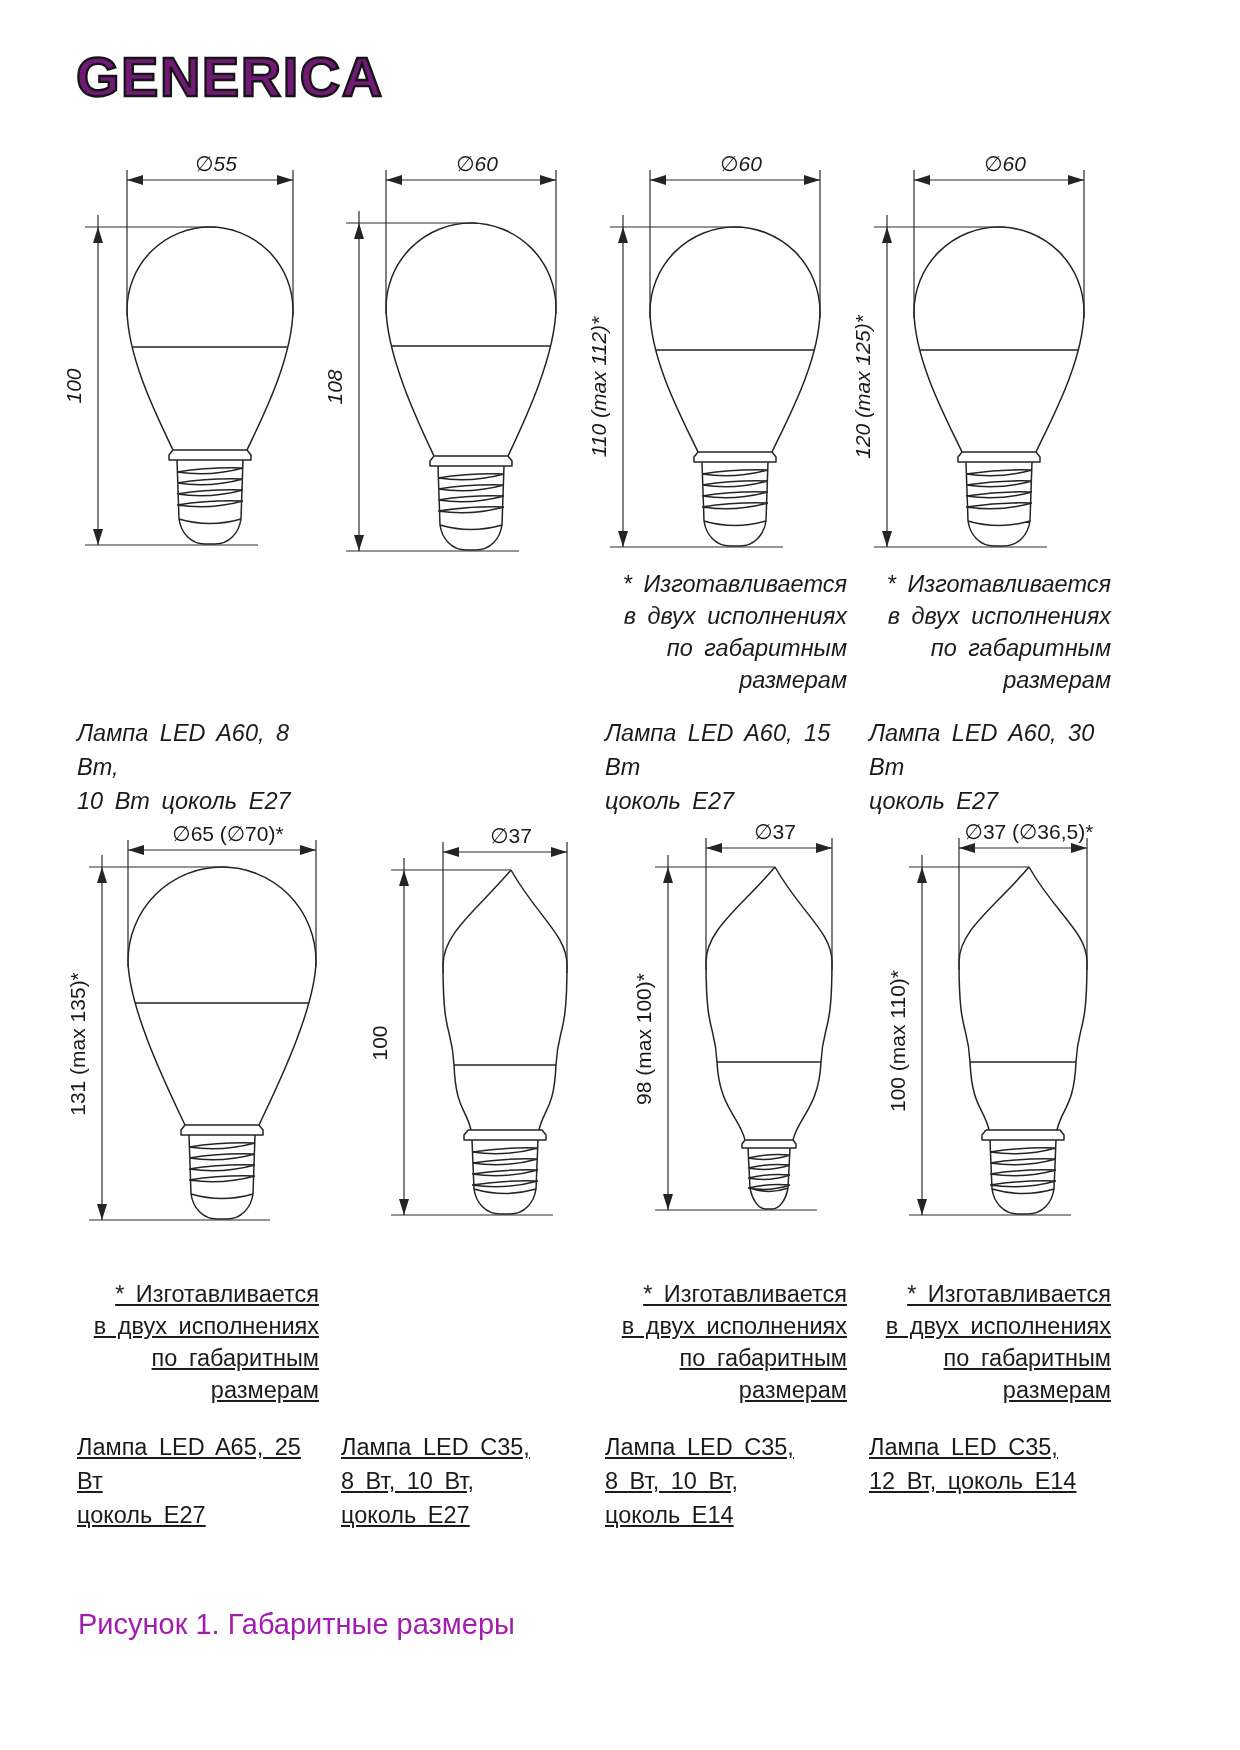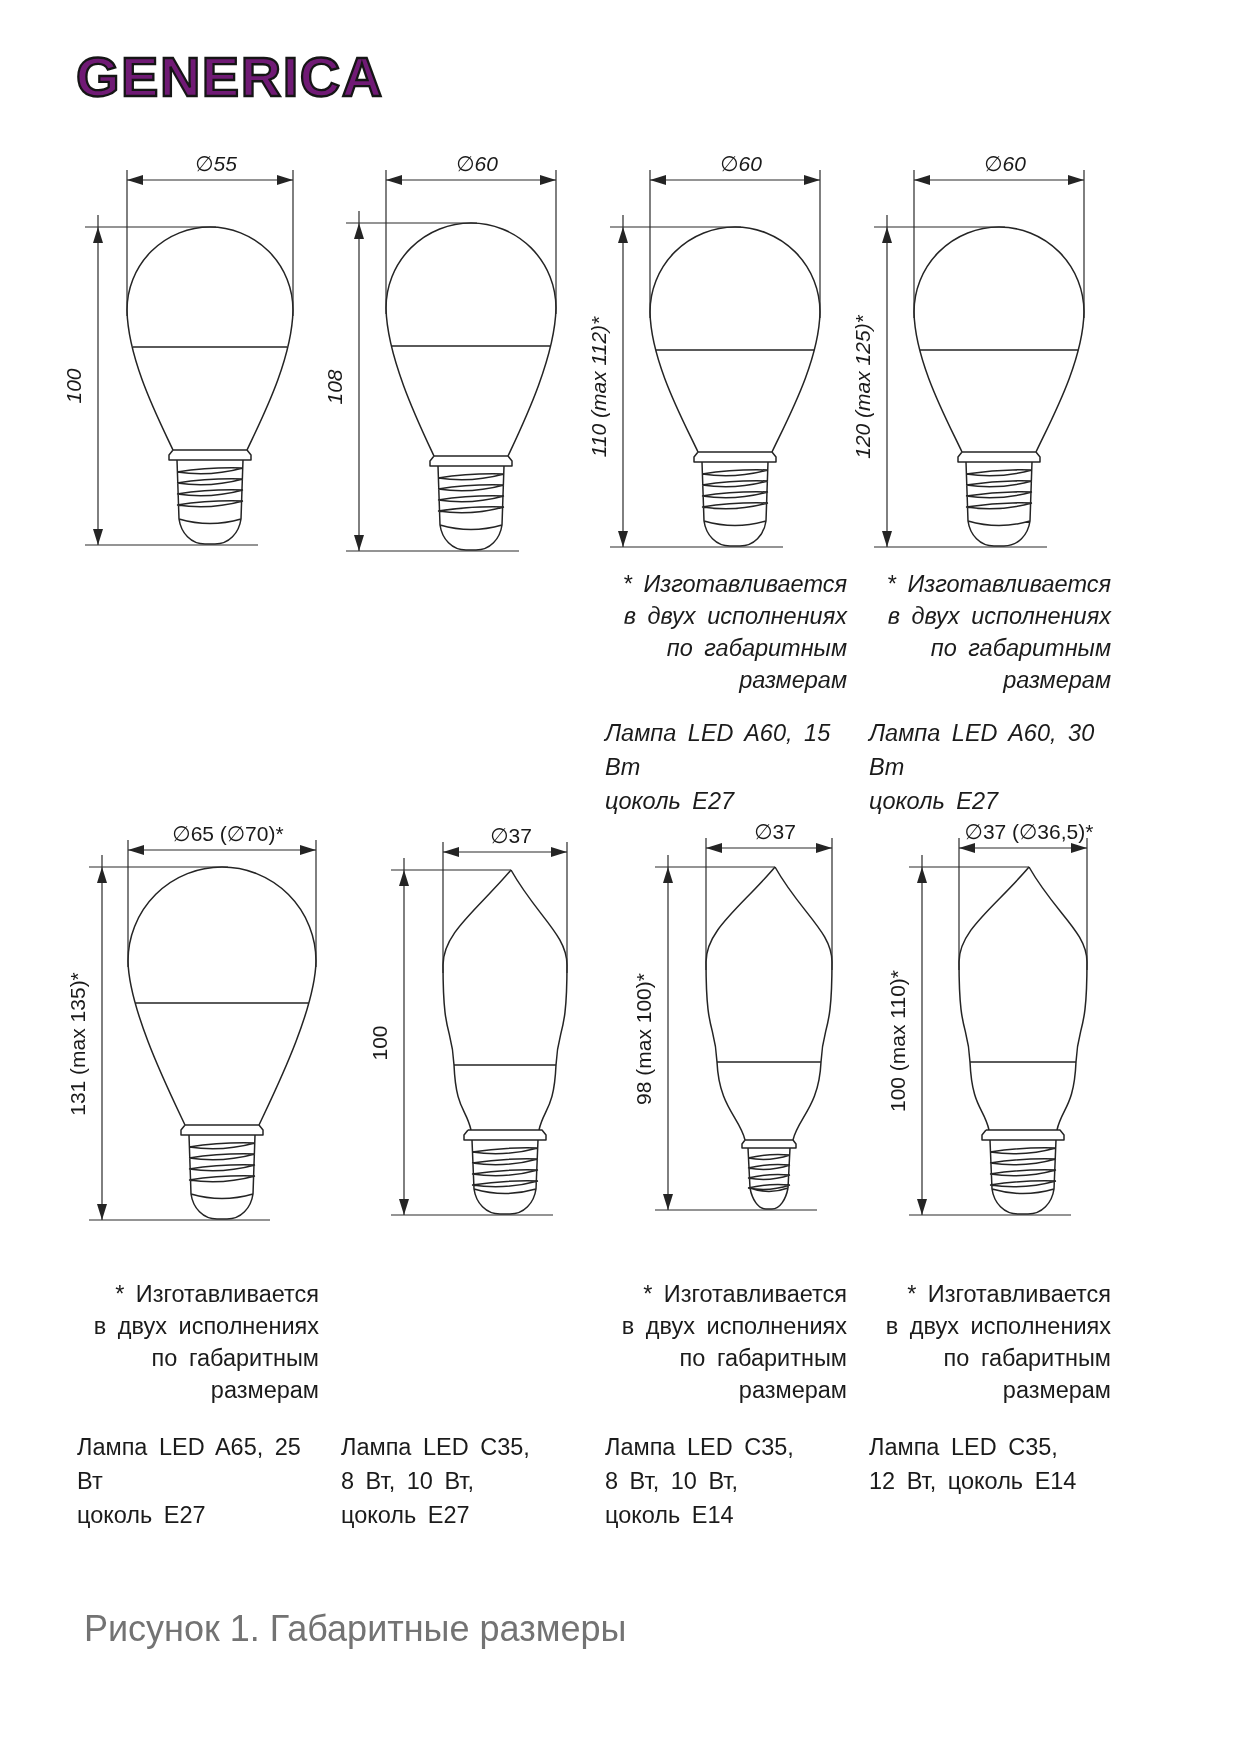--- a/index.html
+++ b/index.html
@@ -8,37 +8,37 @@
     font-family:"Liberation Sans","DejaVu Sans",sans-serif;color:#1b1b1b;
     overflow:hidden;
   }
   .logo{
     position:absolute;left:76px;top:44px;
     font-size:56px;font-weight:bold;letter-spacing:1.5px;
     color:#701a75;-webkit-text-stroke:2.3px #151515;
   }
   .row{position:absolute;left:55px;width:1140px;display:flex;}
   .row-1{top:158px;font-style:italic;}
-  .row-2{top:745px;}
+  .row-2{top:745px;text-decoration:underline;}
   .cell{width:264px;flex:0 0 264px;position:relative;}
   .lamp-svg{display:block;overflow:visible;}
   .row-1 .lamp-svg{width:264px;height:400px;}
   .row-2 .lamp-svg{width:264px;height:495px;}
   .footnote{
     white-space:pre-line;font-size:23.5px;line-height:32px;
     word-spacing:5px;padding:10px 0 0 20px;color:#1b1b1b;text-align:right;
   }
   .row-1 .footnote{height:148px;}
   .row-2 .footnote{margin-top:28px;height:152px;}
   .caption{
     white-space:pre-line;font-size:23.5px;line-height:34px;
     word-spacing:5px;padding-left:22px;color:#1b1b1b;width:240px;
   }
   .figure-caption{
-    position:absolute;left:84px;top:1608px;font-size:36px;color:#737373;
+    position:absolute;left:78px;top:1608px;font-size:29px;color:#a21caf;
   }
 </style>
 </head>
 <body>
 
 <div class="logo">GENERICA</div>
 
 <div class="row row-1">
   <div class="cell">
     <svg class="lamp-svg" viewBox="0 0 264 400">
@@ -50,20 +50,22 @@
         <polygon points="238,22 222,17 222,27" fill="#242424"></polygon>
         <text x="161" y="13" text-anchor="middle" font-size="21" fill="#1a1a1a">∅55</text>
         <line x1="43" y1="57" x2="43" y2="387" stroke="#2b2b2b" stroke-width="1.2"></line>
         <polygon points="43,69 38,85 48,85" fill="#242424"></polygon>
         <polygon points="43,387 38,371 48,371" fill="#242424"></polygon>
         <line x1="30" y1="69" x2="161" y2="69" stroke="#2b2b2b" stroke-width="1.2"></line>
         <line x1="30" y1="387" x2="203" y2="387" stroke="#2b2b2b" stroke-width="1.2"></line>
         <text transform="translate(26,228) rotate(-90)" text-anchor="middle" font-size="21" fill="#1a1a1a">100</text>
       </svg>
     <div class="footnote"></div>
+    <div class="caption">Лампа LED A60, 8 Вт,
+10 Вт цоколь E27</div>
   </div>
   <div class="cell">
     <svg class="lamp-svg" viewBox="0 0 264 400">
         <path d="M 67 150 A 85 85 0 0 1 237 150 M 67 150 C 68 200 100 266 115 298 M 237 150 C 236 200 204 266 189 298 M 73 188 L 231 188 M 115 298 L 111 303 L 111 308 L 193 308 L 193 303 L 189 298 L 115 298 M 119 308 L 121 367 M 185 308 L 183 367 M 119 320 Q 152 325 185 316 M 119 320 Q 152 315 185 316 M 119 331 Q 152 336 185 327 M 119 331 Q 152 326 185 327 M 119 342 Q 152 347 185 338 M 119 342 Q 152 337 185 338 M 119 353 Q 152 358 185 349 M 119 353 Q 152 348 185 349 M 121 367 Q 152 376 183 367 M 121 367 C 123 381 133 392 147 392 L 157 392 C 171 392 181 381 183 367" fill="none" stroke="#242424" stroke-width="1.5" stroke-linejoin="round"></path>
         <line x1="67" y1="12" x2="67" y2="156" stroke="#2b2b2b" stroke-width="1.2"></line>
         <line x1="237" y1="12" x2="237" y2="156" stroke="#2b2b2b" stroke-width="1.2"></line>
         <line x1="67" y1="22" x2="237" y2="22" stroke="#2b2b2b" stroke-width="1.2"></line>
         <polygon points="67,22 83,17 83,27" fill="#242424"></polygon>
         <polygon points="237,22 221,17 221,27" fill="#242424"></polygon>
         <text x="158" y="13" text-anchor="middle" font-size="21" fill="#1a1a1a">∅60</text>

